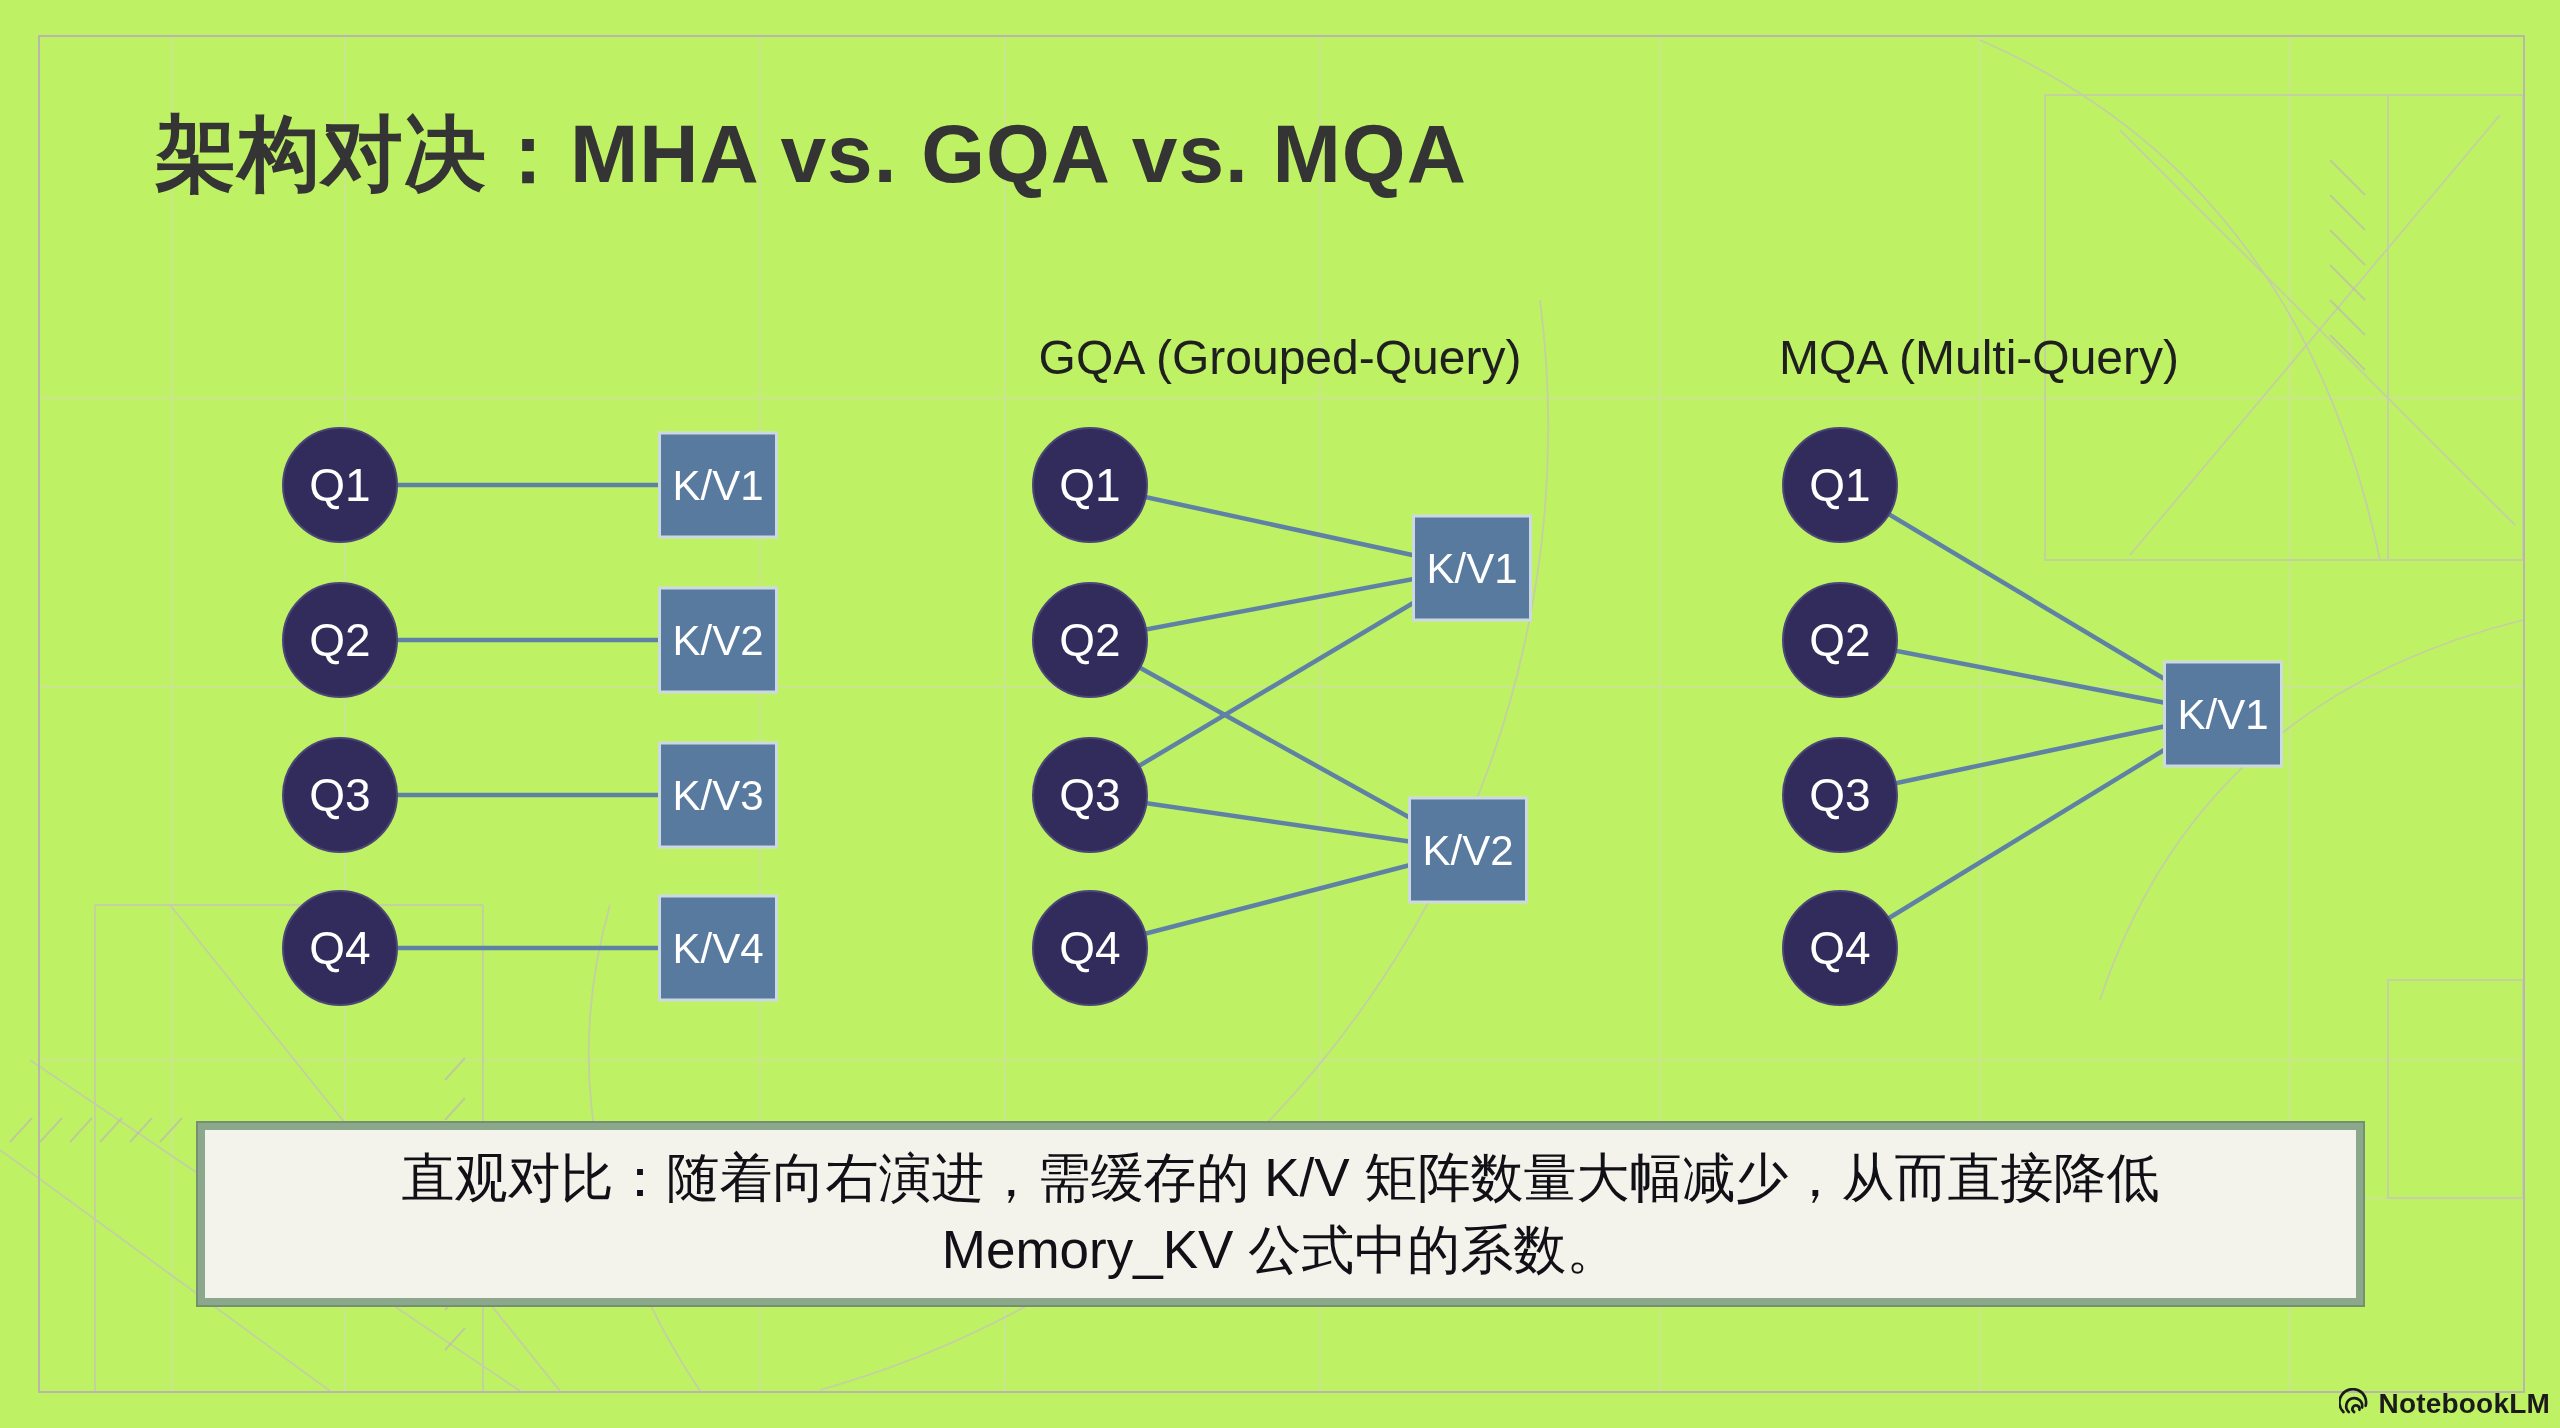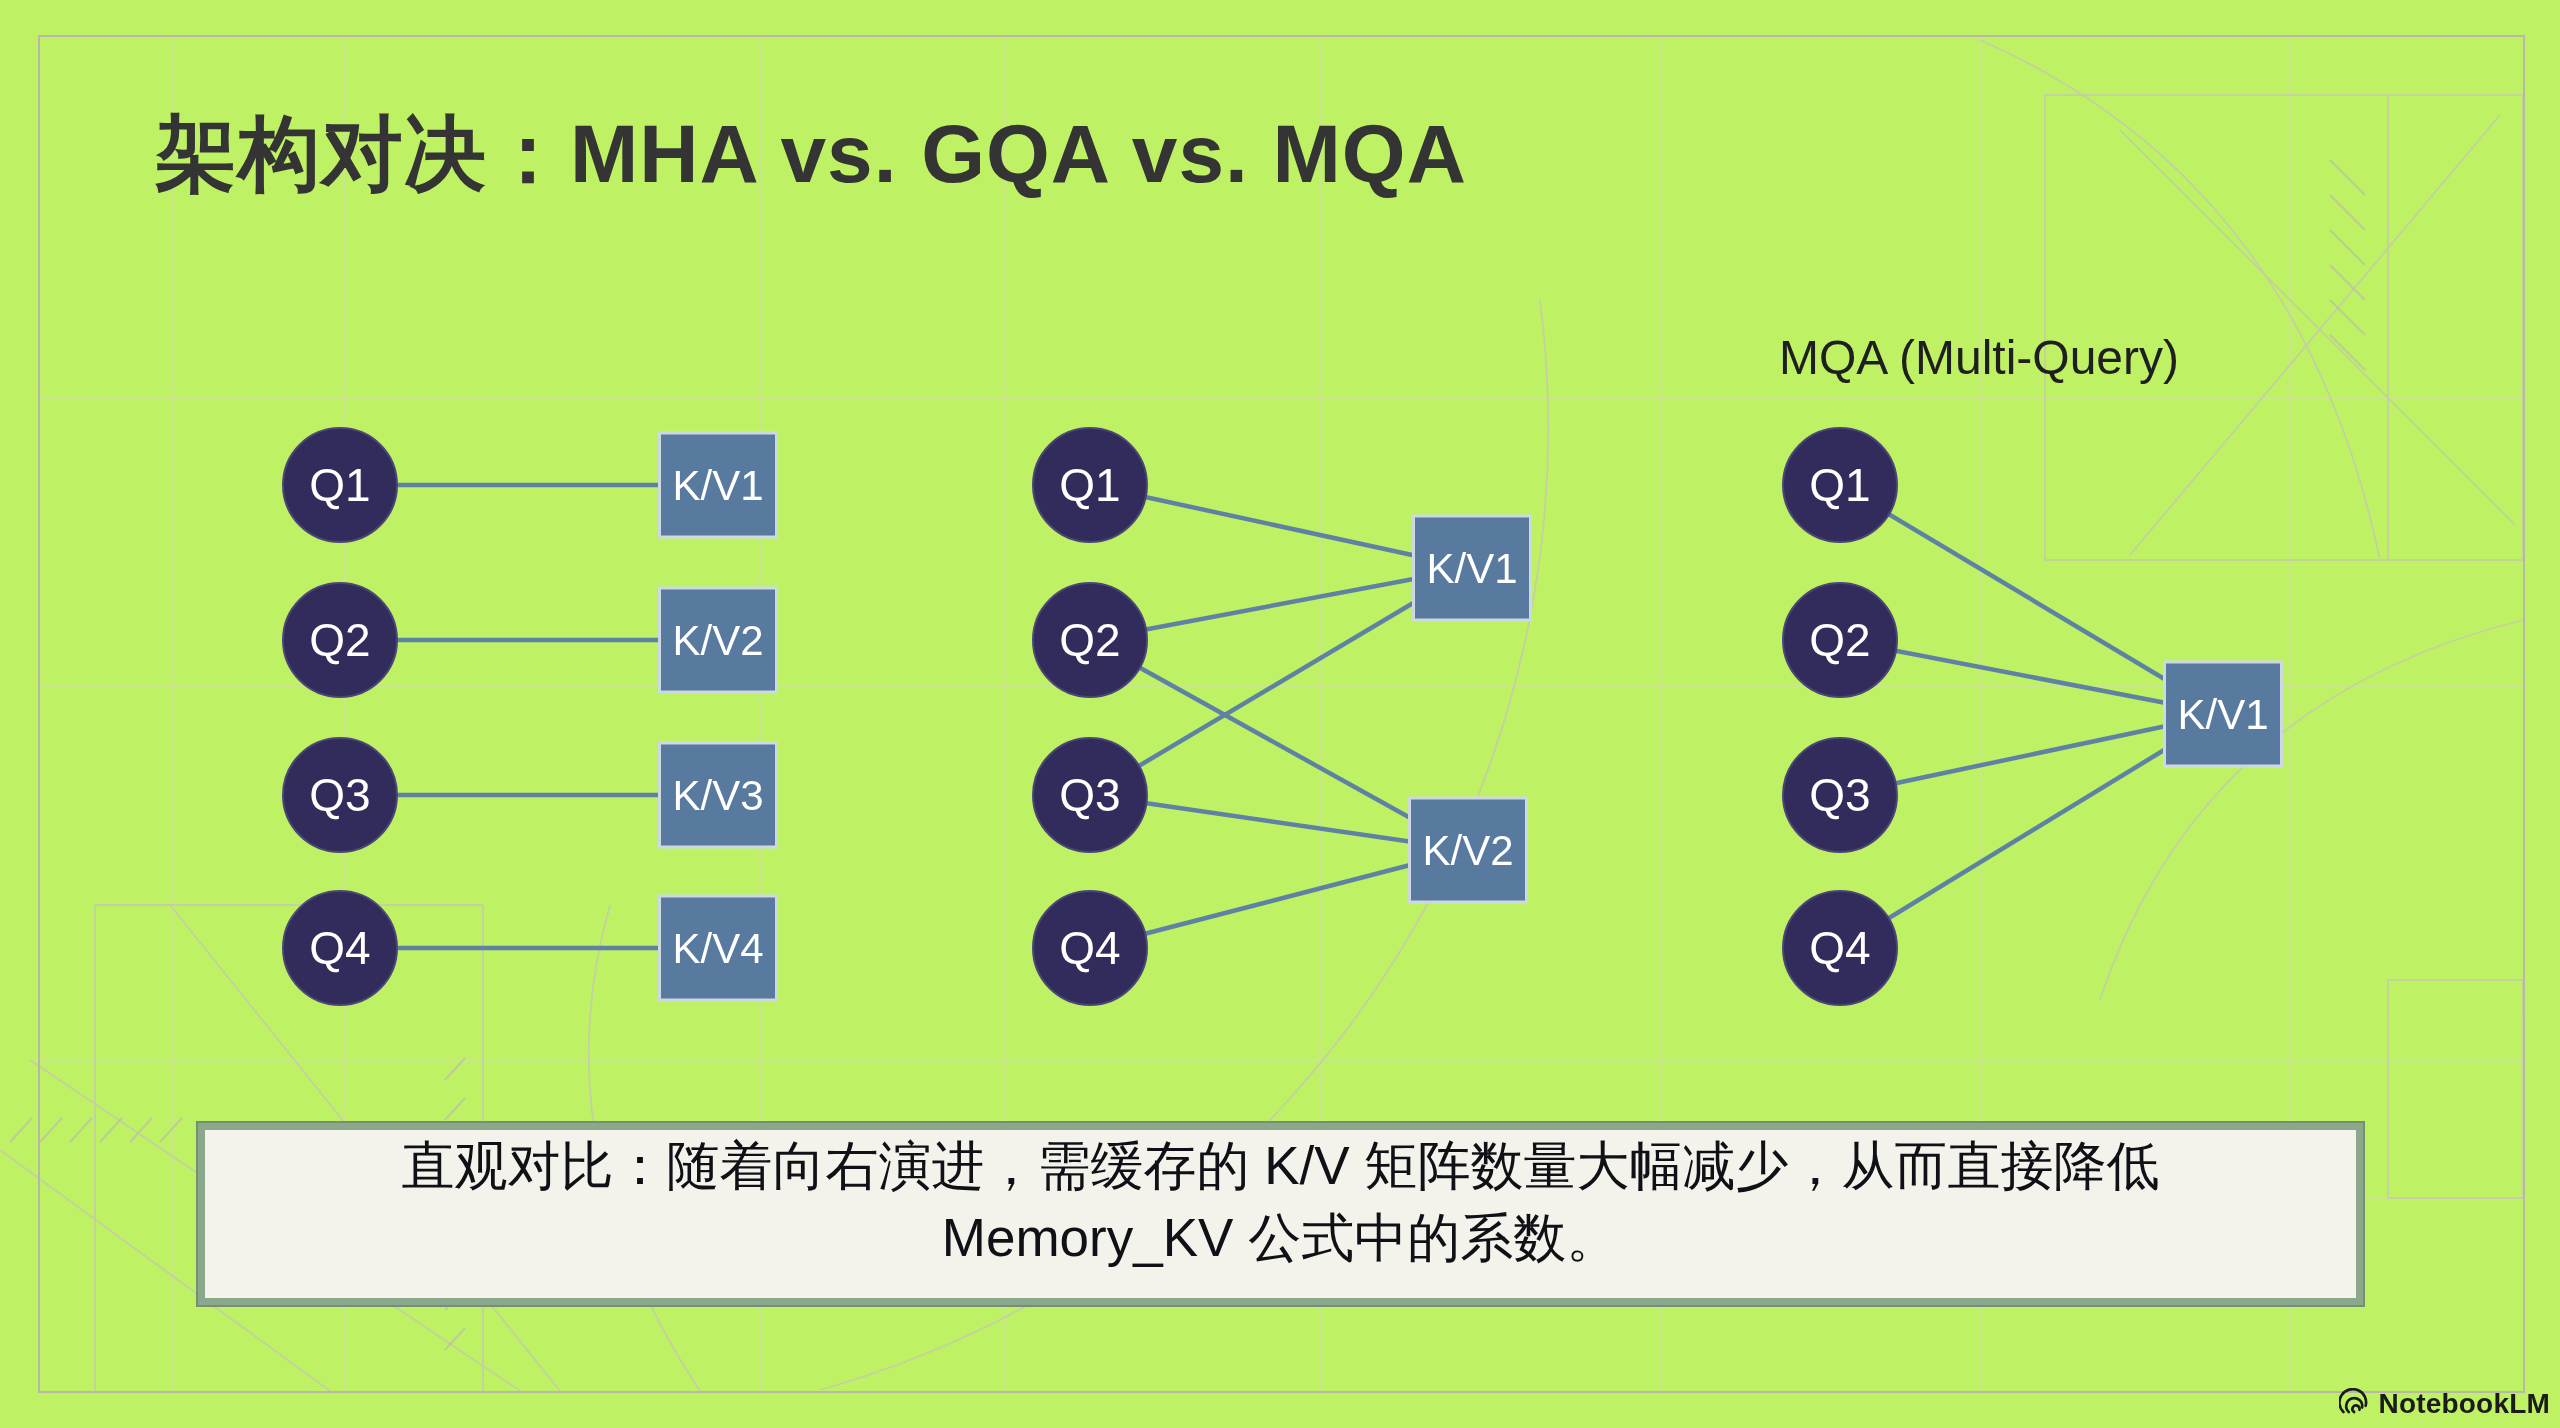--- a/index.html
+++ b/index.html
@@ -19,21 +19,21 @@
     position:absolute;top:330px;transform:translateX(-50%);
     font-size:48px;font-weight:500;color:#1f1f1f;white-space:nowrap;
   }
   #hdr-mha{left:528px;} #hdr-gqa{left:1280px;} #hdr-mqa{left:1979px;}
   #diagram text{fill:#ffffff;text-anchor:middle;font-family:"Liberation Sans","DejaVu Sans",sans-serif;}
   #diagram text.qlbl{font-size:46px;font-weight:500;}
   #diagram text.kvlbl{font-size:42px;font-weight:400;}
   #caption-box{
     position:absolute;left:198px;top:1123px;width:2165px;height:182px;
     box-sizing:border-box;border:7px solid #8ba78c;outline:2px solid #74906f;
-    background:#f3f3ec;display:flex;flex-direction:column;
+    background:#f3f3ec;display:flex;flex-direction:column;justify-content:center;
   }
   #caption-box p{margin:0;text-align:center;font-size:53px;line-height:72px;
     font-weight:500;color:#101016;}
   #footer-logo{
     position:absolute;right:10px;bottom:8px;display:flex;align-items:center;gap:7px;
     color:#1b1b1b;
     justify-content:flex-end;
   }
   #footer-logo .brand{font-size:28px;font-weight:700;letter-spacing:0.2px;}
 </style>
@@ -91,20 +91,21 @@
         <line x1="100" y1="1142" x2="122" y2="1118"></line>
       <line x1="130" y1="1142" x2="152" y2="1118"></line>
         <line x1="160" y1="1142" x2="182" y2="1118"></line>
     </g>
   </svg>
 
   <div id="frame"></div>
 
   <h1 id="page-title">架构对决：MHA vs. GQA vs. MQA</h1>
 
+  <div class="col-header" id="hdr-gqa">GQA (Grouped-Query)</div>
   <div class="col-header" id="hdr-mqa">MQA (Multi-Query)</div>
 
   <svg id="diagram" viewBox="0 0 2560 1428" fill="none">
       <line x1="340" y1="485" x2="718" y2="485" stroke="#5f82a4" stroke-width="4.5"></line>
       <line x1="340" y1="640" x2="718" y2="640" stroke="#5f82a4" stroke-width="4.5"></line>
       <line x1="340" y1="795" x2="718" y2="795" stroke="#5f82a4" stroke-width="4.5"></line>
       <line x1="340" y1="948" x2="718" y2="948" stroke="#5f82a4" stroke-width="4.5"></line>
       <rect x="659.5" y="433" width="117" height="104" fill="#587a9e" stroke="#ccd9e3" stroke-width="3"></rect>
       <text x="718" y="485" dy="0.35em" class="kvlbl">K/V1</text>
       <rect x="659.5" y="588" width="117" height="104" fill="#587a9e" stroke="#ccd9e3" stroke-width="3"></rect>

